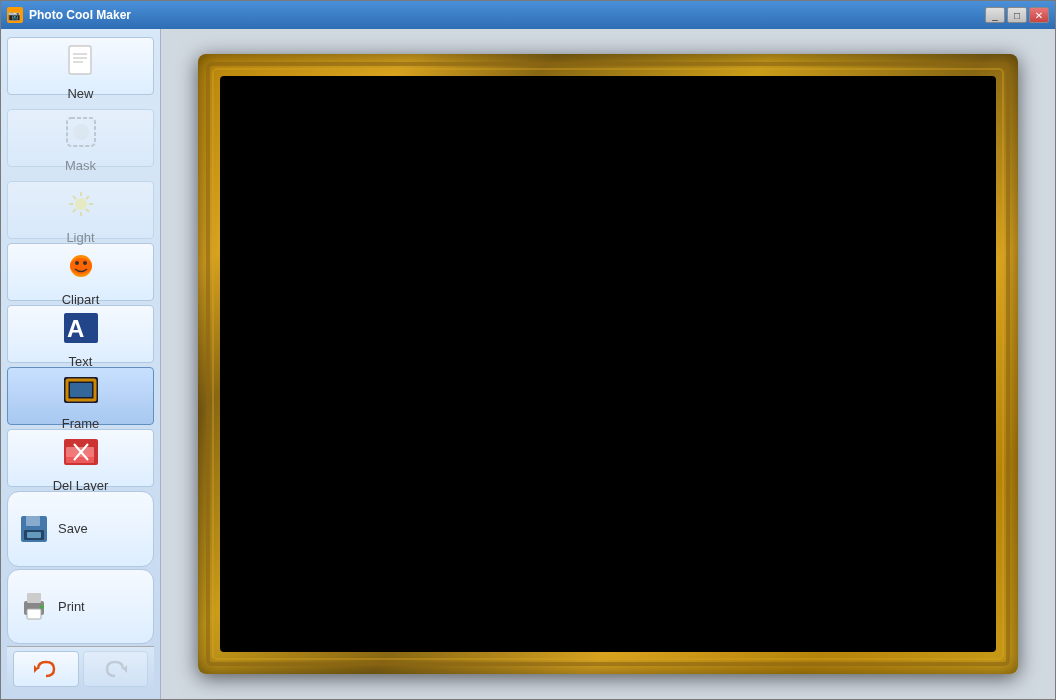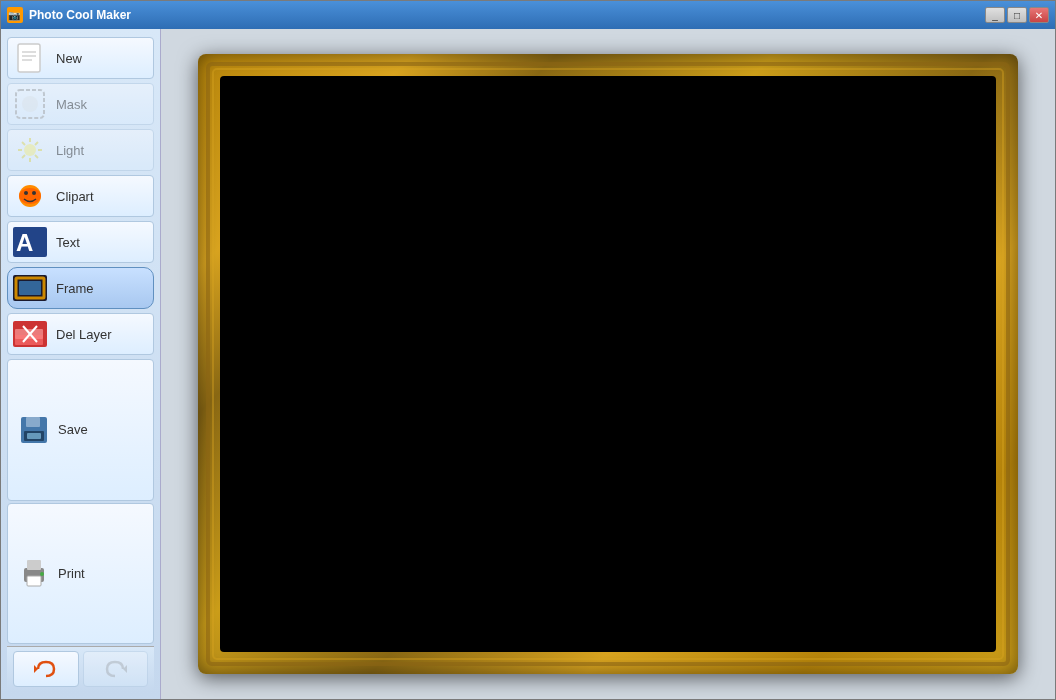--- a/index.html
+++ b/index.html
@@ -75,39 +75,39 @@
       background: linear-gradient(to bottom, #d8e8f8, #c5d8ee);
       border-right: 1px solid #aac;
       display: flex;
       flex-direction: column;
       padding: 8px 6px;
       gap: 2px;
       flex-shrink: 0;
     }
     .sidebar-item {
       display: flex;
-      flex-direction: row;
+      flex-direction: column;
       align-items: center;
       gap: 8px;
       padding: 4px 4px;
       border-radius: 4px;
       cursor: pointer;
-      height: 42px;
+      height: 58px;
       background: linear-gradient(to bottom, #f5f9ff, #ddeeff);
       border: 1px solid #b0c8e0;
       margin-bottom: 2px;
     }
     .sidebar-item.active {
       background: linear-gradient(to bottom, #c8e0ff, #a8c8f0);
       border-color: #6090c0;
-      border-radius: 10px;
     }
     .sidebar-item.disabled {
       opacity: 0.5;
       cursor: default;
+      margin-top: 10px;
     }
     .sidebar-icon {
       width: 36px;
       height: 36px;
       flex-shrink: 0;
       display: flex;
       align-items: center;
       justify-content: center;
       font-size: 20px;
     }
@@ -115,21 +115,21 @@
       font-size: 13px;
       color: #333;
       font-weight: 500;
     }
     .bottom-btn {
       display: flex;
       flex-direction: row;
       align-items: center;
       gap: 6px;
       padding: 4px 8px;
-      border-radius: 4px;
+      border-radius: 12px;
       cursor: pointer;
       background: linear-gradient(to bottom, #f5f9ff, #ddeeff);
       border: 1px solid #b0c8e0;
       flex: 1;
       height: 38px;
     }
     .bottom-btn .sidebar-label {
       font-size: 13px;
     }
 

